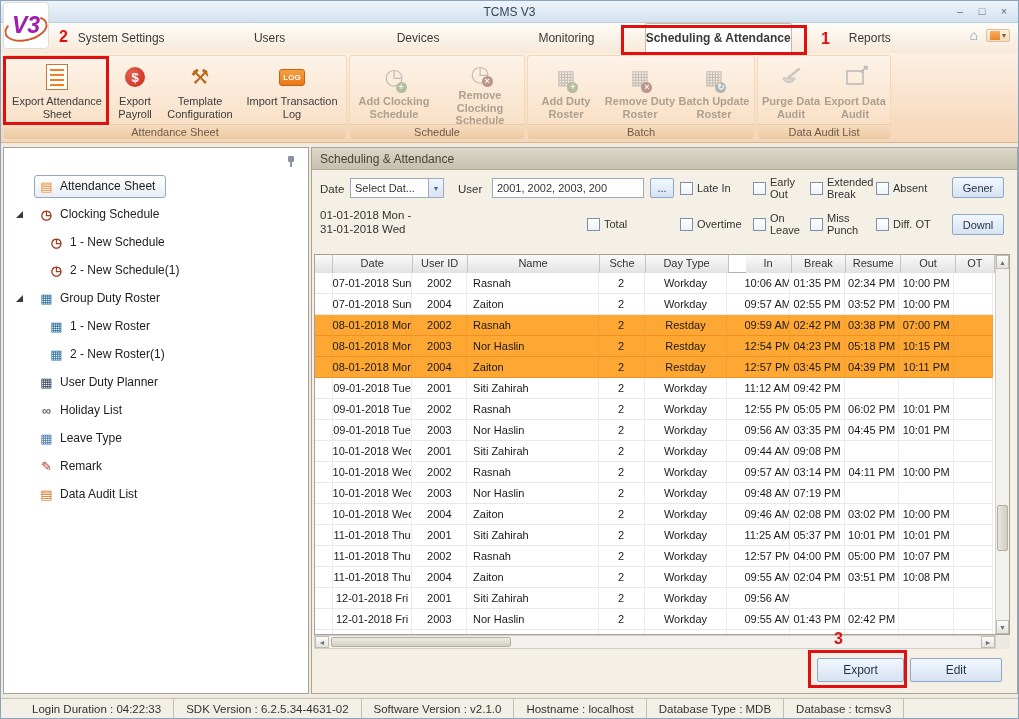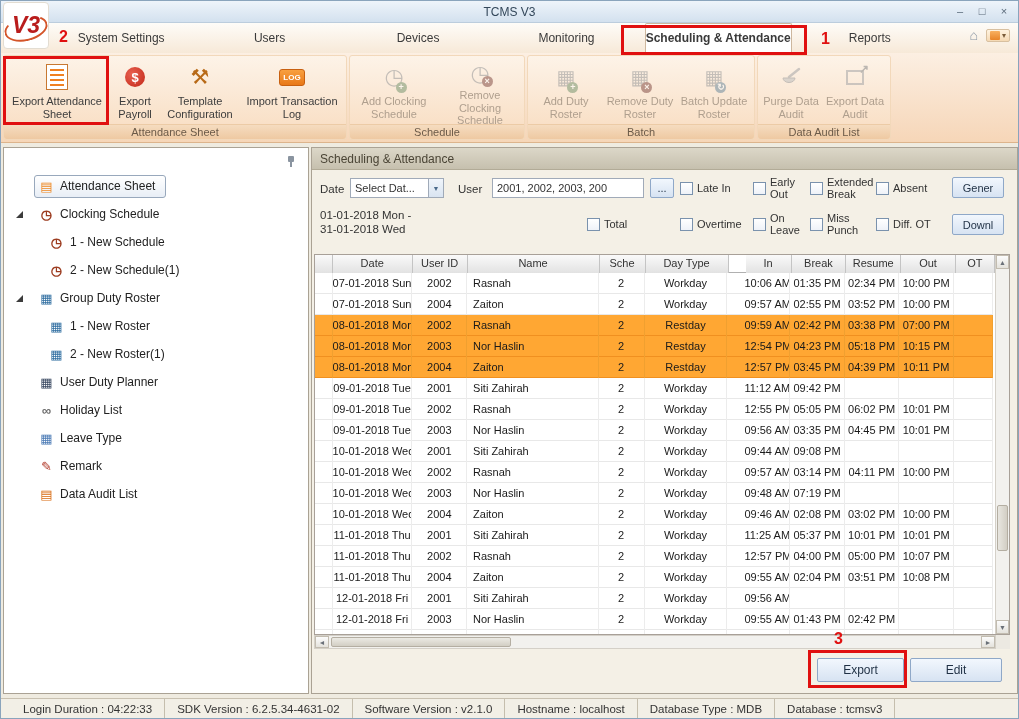--- a/index.html
+++ b/index.html
@@ -10,21 +10,21 @@
   .titlebar { position:absolute; left:0; top:0; width:100%; height:22px;
     background:linear-gradient(#eef4fa,#d3e1ef); border-bottom:1px solid #bccddd;
     display:flex; align-items:center; justify-content:center; }
   .title-text { font-size:12px; color:#33475a; }
   .win-controls { position:absolute; right:6px; top:3px; display:flex; gap:6px; }
   .wc { width:16px; height:15px; text-align:center; line-height:15px; font-size:11px; color:#5a6a7a; cursor:default; }
 
   
   .logo { position:absolute; left:2px; top:1px; width:46px; height:47px; background:#fff;
     border:1px solid #e3ddd2; border-radius:4px; z-index:30; display:flex; align-items:center; justify-content:center; }
-  .logo-text { font-style:italic; font-weight:bold; font-size:23px; color:#b91c1c; position:relative; }
+  .logo-text { font-style:italic; font-weight:bold; font-size:23px; color:#a21caf; position:relative; }
   .logo-text::after { content:""; position:absolute; left:-8px; right:-8px; top:4px; bottom:-2px;
     border:2px solid #d4552a; border-radius:50%; border-top-color:transparent; transform:rotate(-14deg); }
 
   
   .tabstrip { position:absolute; left:0; top:22px; width:100%; height:30px;
     background:linear-gradient(#fefcf8,#f7e9d8); }
   .tabs { position:absolute; left:50px; right:78px; top:0; height:30px; display:flex;gap:8px; }
   .tab { flex:1; text-align:center; line-height:30px; font-size:12px; color:#3a3a3a; cursor:default; white-space:nowrap; }
   .tab.active { background:#fff; border:1px solid #cdb79e; border-bottom:none; font-weight:bold;
     border-radius:2px 2px 0 0; line-height:28px; }
@@ -36,21 +36,21 @@
 
   
   .ribbon { position:absolute; left:0; top:52px; width:100%; height:90px;
     background:linear-gradient(#fcefe2,#f6d6b8); border-bottom:1px solid #ddb48c; display:flex; padding:1px 0 0 1px; }
   .rgroup { display:flex; flex-direction:column; margin:1px 1px 2px 1px; border:1px solid #f2d8ba;
     border-radius:3px; background:linear-gradient(#fdf3e8,#f8dcc0); }
   .rbuttons { flex:1; display:flex; align-items:flex-start; padding:2px 1px 0 1px; }
   .rbtn { display:flex; flex-direction:column; align-items:center; height:66px; padding-top:3px; border-radius:3px; }
   .ricon { height:32px; display:flex; align-items:center; justify-content:center; position:relative; }
   .rlabel { font-size:11px; line-height:1.15; text-align:center; color:#3c3c3c; margin-top:2px; }
-  .rbtn.disabled .rlabel { color:#af9f8e; }
+  .rbtn.disabled .rlabel { color:#af9f8e;font-weight:bold; }
   .rbtn.disabled .ricon { opacity:.5; filter:grayscale(.6); }
   .rgroup-label { height:15px; line-height:15px; text-align:center; font-size:11px; color:#6b5a48;
     background:linear-gradient(#f5dcc0,#eec9a2); border-top:1px solid #eccba6; border-radius:0 0 3px 3px; }
 
   .sheet-shape { width:22px; height:26px; background:#fff; border:1px solid #c87830; position:relative; }
   .sheet-shape::before { content:""; position:absolute; left:3px; right:3px; top:4px; height:17px;
     background:repeating-linear-gradient(#f08020 0 2px, transparent 2px 5px); }
   .money-shape { width:20px; height:20px; border-radius:50%; color:#fff; font-weight:bold; font-size:13px;
     background:radial-gradient(circle at 35% 35%, #e86050, #c22818); display:flex; align-items:center; justify-content:center; }
   .money-shape::before { content:"$"; }
@@ -134,21 +134,21 @@
     font-size:7px; color:#6a7078; text-align:center; line-height:11px; }
   .hthumb { position:absolute; left:16px; top:1px; width:180px; height:10px;
     background:linear-gradient(#eceae4,#d2cec4); border:1px solid #b4aea2; border-radius:2px; }
   .scroll-corner { position:absolute; left:684px; top:487px; width:14px; height:14px; background:#ece9e2; }
 
   
   .action-btn { position:absolute; height:24px; font-size:12px; }
 
   
   .statusbar { position:absolute; left:0; top:697px; width:100%; height:22px; background:#f2efe6;
-    border-top:1px solid #c8c0b0; display:flex; align-items:stretch; padding-left:10px; }
+    border-top:1px solid #c8c0b0; display:flex; align-items:stretch; padding-left:19px; }
   .sitem { font-size:11.5px; color:#333; line-height:21px; padding:0 12px; border-right:1px solid #c5bead; white-space:nowrap; }
 
   
   .anno-box { position:absolute; border:3px solid #e01010; z-index:60; pointer-events:none; }
   .anno-num { position:absolute; color:#e01010; font-weight:bold; font-size:16px; z-index:60; pointer-events:none; }
 </style>
 </head>
 <body>
 
 <div class="window">

